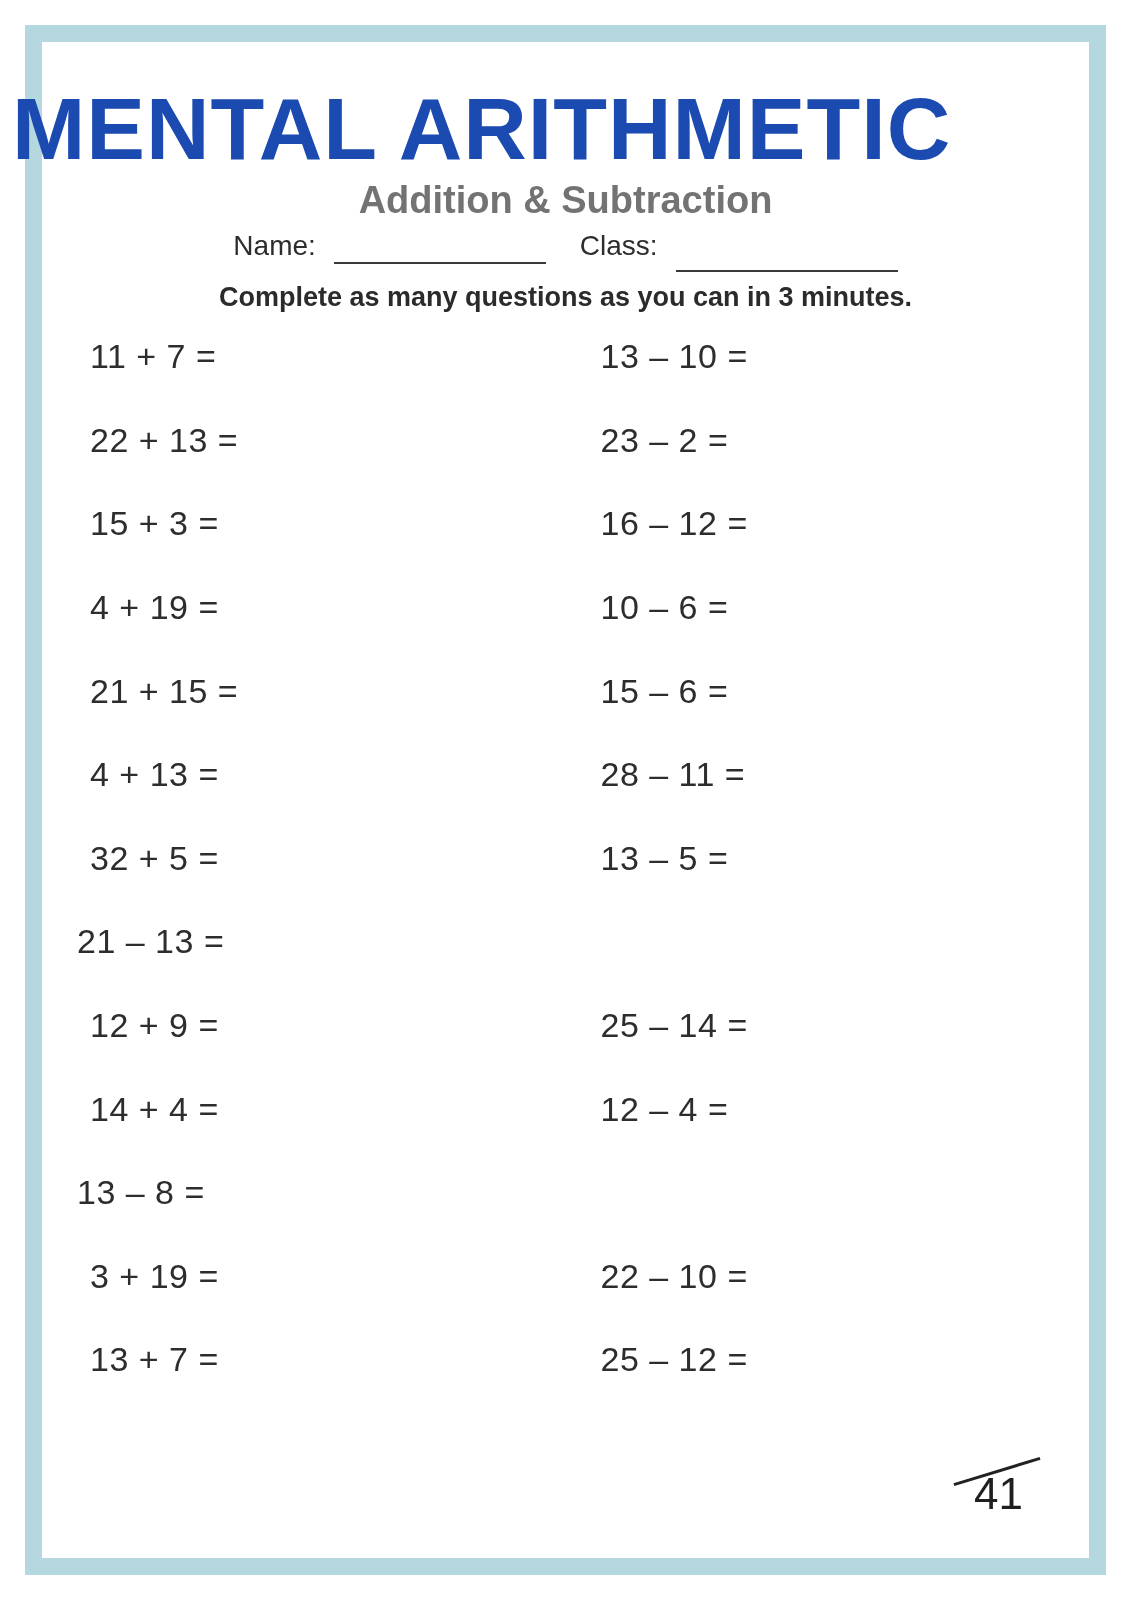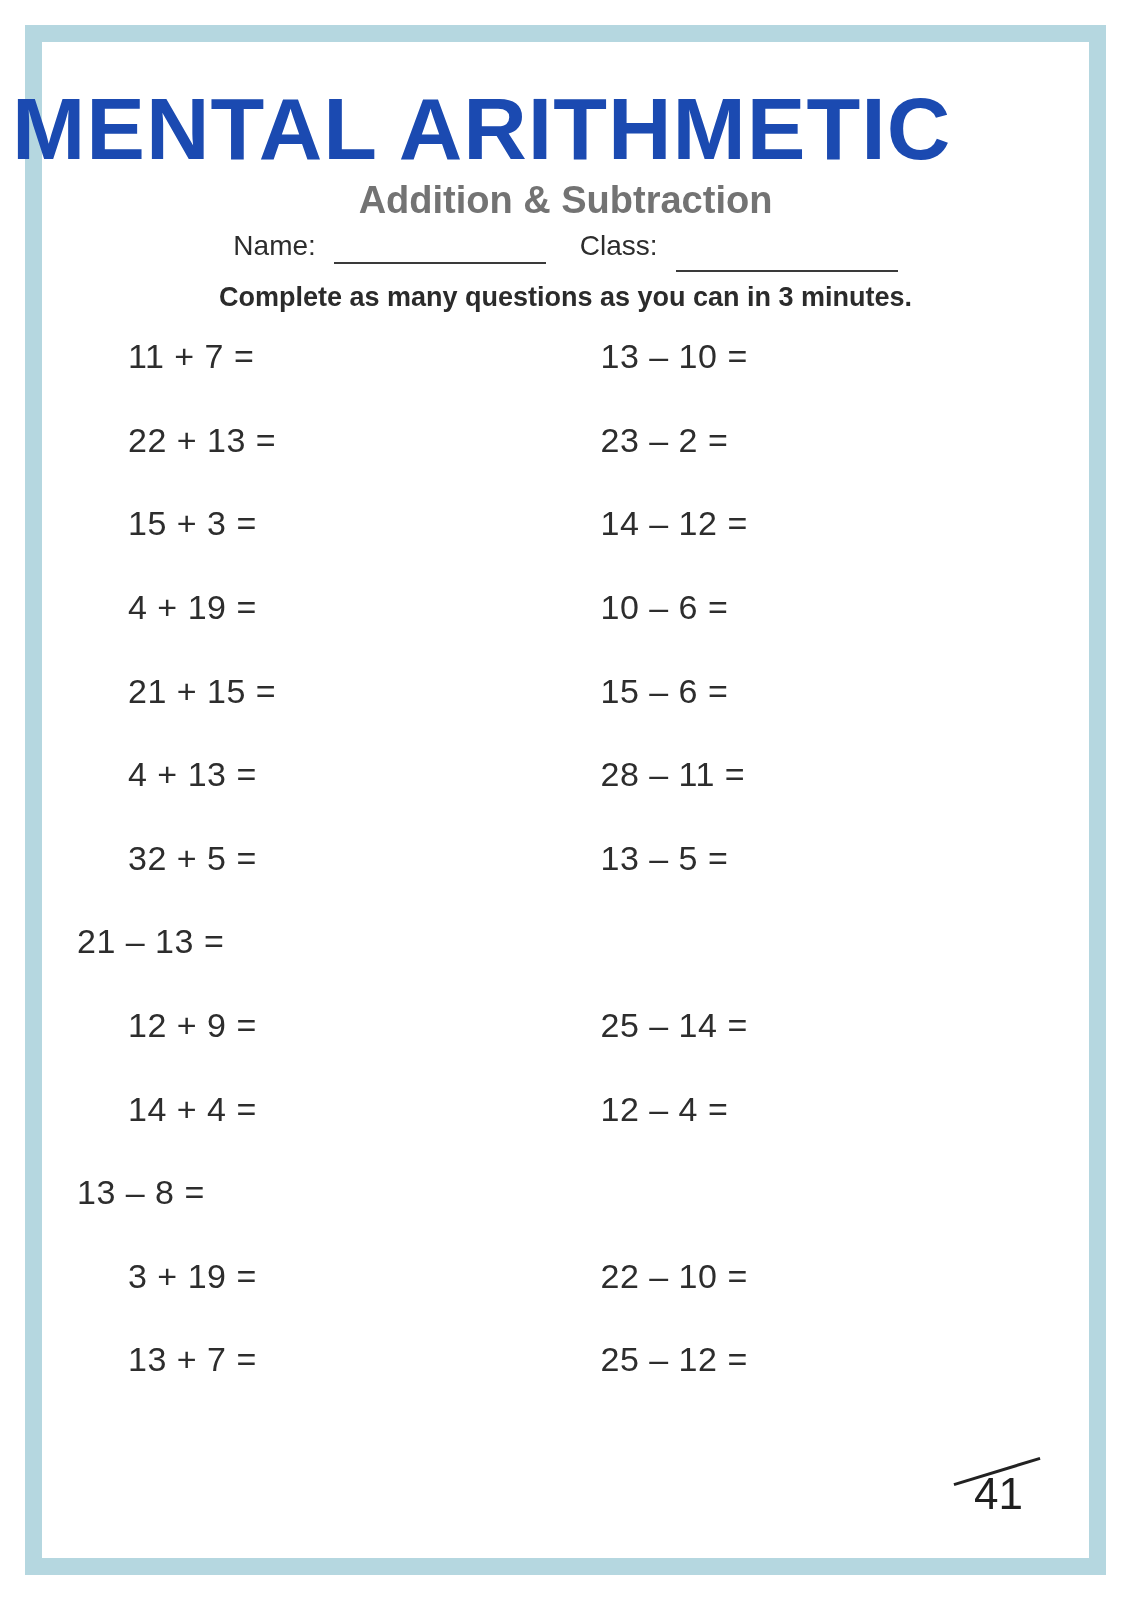--- a/index.html
+++ b/index.html
@@ -90,21 +90,21 @@
     grid-template-columns: 1fr 1fr;
     height: 83.6px;
     align-items: center;
   }
   .pcell {
     font-size: 34px;
     color: #2d2d2d;
     letter-spacing: 0.5px;
     white-space: nowrap;
   }
-  .pleft  { padding-left: 86px; }
+  .pleft  { padding-left: 48px; }
   .pright { padding-left: 35px; }
   .score {
     position: absolute;
     left: 930px;
     top: 1428px;
     width: 160px;
     height: 100px;
   }
   .score-line {
     position: absolute;
@@ -147,21 +147,21 @@
       <div class="prow">
         <div class="pcell pleft">11 + 7 =</div>
         <div class="pcell pright">13 – 10 =</div>
       </div>
       <div class="prow">
         <div class="pcell pleft">22 + 13 =</div>
         <div class="pcell pright">23 – 2 =</div>
       </div>
       <div class="prow">
         <div class="pcell pleft">15 + 3 =</div>
-        <div class="pcell pright">14 – 12 =</div>
+        <div class="pcell pright">16 – 12 =</div>
       </div>
       <div class="prow">
         <div class="pcell pleft">4 + 19 =</div>
         <div class="pcell pright">10 – 6 =</div>
       </div>
       <div class="prow">
         <div class="pcell pleft">21 + 15 =</div>
         <div class="pcell pright">15 – 6 =</div>
       </div>
       <div class="prow">

